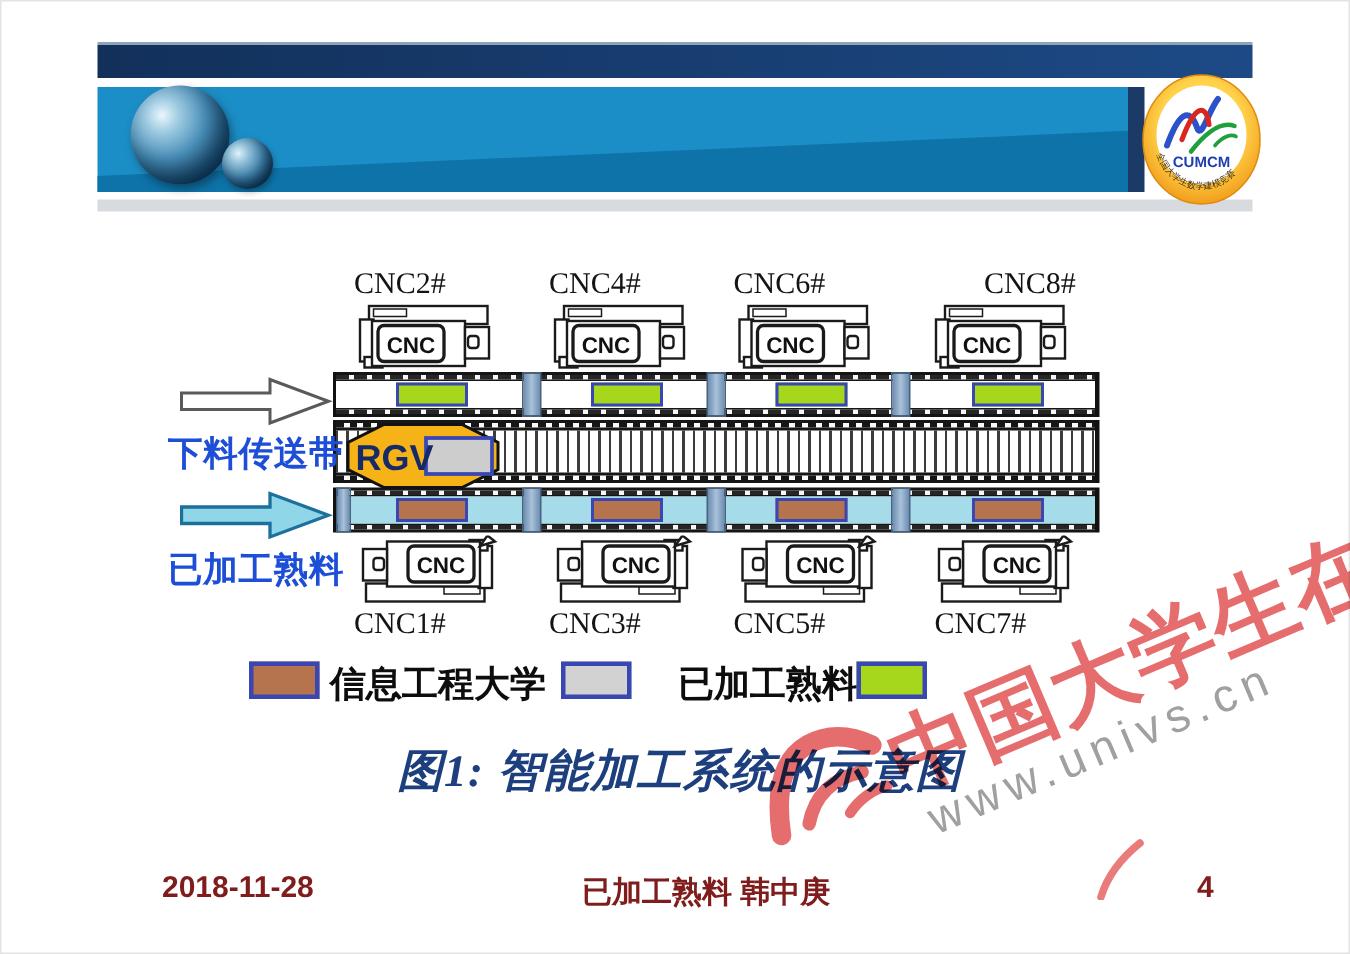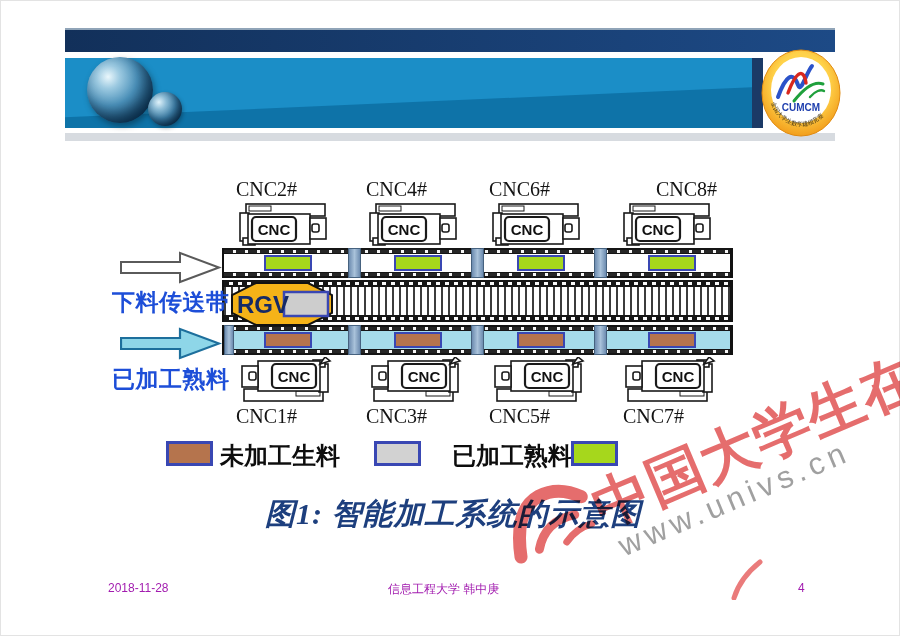--- a/index.html
+++ b/index.html
@@ -46,21 +46,21 @@
   .rail-mid{height:28px;background:repeating-linear-gradient(90deg,#3c3c3c 0 1.6px,transparent 1.6px 7px);}
   .rgv{position:absolute;left:230px;top:282px;z-index:5;}
   .arrow{position:absolute;left:120px;width:102px;height:33px;}
   .belt-label{position:absolute;left:112px;font-size:23px;font-weight:700;color:#1d4ed8;letter-spacing:0.5px;}
 
   
   .legend-swatch{position:absolute;top:441px;width:47px;height:25px;border:3px solid #3947b3;}
   .legend-label{position:absolute;top:440px;font-size:24px;font-weight:700;color:#0d0d0d;}
   .caption{position:absolute;left:228px;top:494px;font-family:"Liberation Serif",serif;font-style:italic;
       font-weight:700;font-size:30px;color:#1d3f7e;white-space:nowrap;letter-spacing:1px;margin-left:37px;}
-  .footer-text{position:absolute;top:581px;font-size:12px;color:#a21caf;}
+  .footer-text{position:absolute;top:581px;font-size:20px;color:#7f1d1d;font-weight:bold;}
 
   
   .watermark{position:absolute;left:512px;top:442px;width:520px;height:160px;z-index:9;
       transform:rotate(-23deg);transform-origin:70px 100px;mix-blend-mode:multiply;pointer-events:none;}
   .wm-text{position:absolute;left:95px;top:38px;font-size:57px;font-weight:900;color:rgba(224,84,84,0.85);
       white-space:nowrap;letter-spacing:1px;}
   .wm-url{position:absolute;left:103px;top:102px;font-size:31px;color:rgba(150,150,150,0.9);
       letter-spacing:5px;white-space:nowrap;}
   .wm-logo{position:absolute;left:0;top:28px;}
   .wm-tail{position:absolute;left:726px;top:558px;z-index:9;mix-blend-mode:multiply;pointer-events:none;}
@@ -212,29 +212,29 @@
     <polygon points="1,11 60,11 60,2 99,16.5 60,31 60,22 1,22" fill="#ffffff" stroke="#5a5a5a" stroke-width="2"></polygon>
   </svg>
   <div class="belt-label" style="top:287px">下料传送带</div>
 
   <svg class="arrow" style="top:327px" viewBox="0 0 102 33">
     <polygon points="1,11 60,11 60,2 99,16.5 60,31 60,22 1,22" fill="#8ed6e8" stroke="#1d6f9c" stroke-width="2.2"></polygon>
   </svg>
   <div class="belt-label" style="top:364px">已加工熟料</div>
 
   <div class="legend-swatch" style="left: 166px; background: rgb(181, 116, 77);"></div>
-  <div class="legend-label" style="left:220px">未加工生料</div>
+  <div class="legend-label" style="left:220px">信息工程大学</div>
   <div class="legend-swatch" style="left: 374px; background: rgb(210, 210, 210);"></div>
   <div class="legend-label" style="left:452px">已加工熟料</div>
   <div class="legend-swatch" style="left: 571px; background: rgb(166, 215, 28);"></div>
 
   <div class="caption">图1:  智能加工系统的示意图</div>
 
   <div class="footer-text" style="left:108px">2018-11-28</div>
-  <div class="footer-text" style="left:388px">信息工程大学 韩中庚</div>
+  <div class="footer-text" style="left:388px">已加工熟料 韩中庚</div>
   <div class="footer-text" style="left:798px">4</div>
 
   <div class="watermark">
     <svg class="wm-logo" width="95" height="75" viewBox="0 0 95 75">
       <g fill="none" stroke="rgba(224,84,84,0.85)" stroke-linecap="round">
         <path d="M8,62 Q20,16 48,13 Q70,11 87,30" stroke-width="13"></path>
         <path d="M28,62 Q44,38 74,44" stroke-width="9"></path>
         <path d="M56,66 Q70,57 86,59" stroke-width="7"></path>
       </g>
     </svg>

